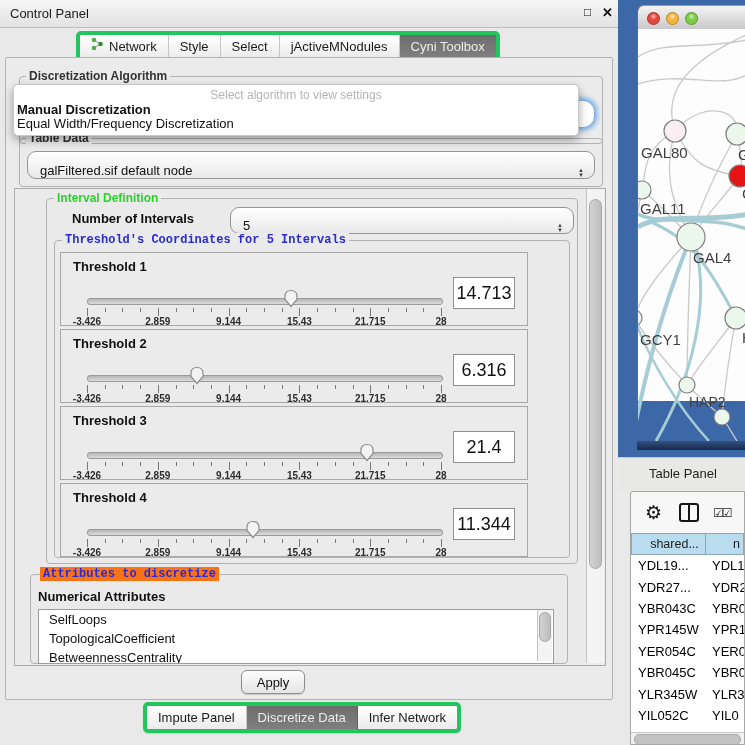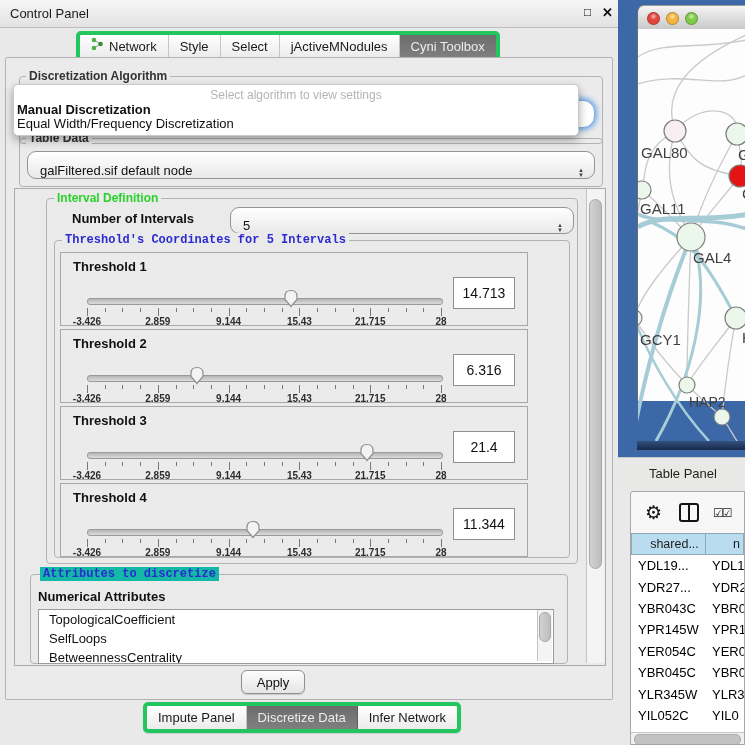--- a/index.html
+++ b/index.html
@@ -64,21 +64,21 @@
   .track{position:absolute;left:26px;top:45px;width:354px;height:5px;
          background:linear-gradient(#b5b5b5,#dcdcdc);border:1px solid #9a9a9a;border-radius:3px;}
   .thumb{position:absolute;top:36px;width:16px;height:19px;}
   .ticks{position:absolute;left:26px;top:55px;width:354px;height:9px;}
   .tick{position:absolute;width:1px;background:#787878;top:0;}
   .tick.major{height:8px;}
   .tick.minor{height:4px;}
   .tlabels{position:absolute;left:26px;top:63px;width:354px;height:11px;}
   .tlabel{position:absolute;transform:translateX(-50%);font-size:10px;font-weight:bold;color:#2d2d2d;white-space:nowrap;}
   .valbox{position:absolute;left:392px;top:24px;width:60px;height:30px;background:#fff;
-          border:1px solid #8f8f8f;font-size:14px;color:#111;display:flex;align-items:center;justify-content:center;}
+          border:1px solid #8f8f8f;font-size:18px;color:#111;display:flex;align-items:center;justify-content:center;}
 
   
   #attr-list{left:38px;top:609px;width:514px;height:53px;background:#fff;border:1px solid #9b9b9b;overflow:hidden;}
   .attr-item{font-size:13px;color:#101010;line-height:19px;padding-left:10px;white-space:nowrap;}
 
   #apply-btn{left:241px;top:670px;width:62px;height:22px;border:1px solid #8f8f8f;border-radius:6px;
              background:linear-gradient(#fdfdfd,#e5e5e5);font-size:13px;color:#111;
              display:flex;align-items:center;justify-content:center;box-shadow:0 1px 1px rgba(0,0,0,.15);}
 
   
@@ -342,25 +342,25 @@
         <span class="tlabel" style="left: 40%;">9.144</span>
         <span class="tlabel" style="left: 60%;">15.43</span>
         <span class="tlabel" style="left: 80%;">21.715</span>
         <span class="tlabel" style="left: 100%;">28</span>
       </div>
       <div class="valbox">11.344</div>
     </div>
   </div>
 
 <div class="abs group" style="left:30px;top:574px;width:536px;height:88px;"></div>
-<div class="abs glabel blue" style="left:40px;top:567px;background:#14b8a6;">Attributes to discretize</div>
+<div class="abs glabel blue" style="left:40px;top:567px;background:#f97316;">Attributes to discretize</div>
 <div class="abs" style="left:38px;top:589px;font-size:13px;font-weight:bold;color:#111;">Numerical Attributes</div>
 <div class="abs" id="attr-list">
+    <div class="attr-item">SelfLoops</div>
     <div class="attr-item">TopologicalCoefficient</div>
-    <div class="attr-item">SelfLoops</div>
     <div class="attr-item">BetweennessCentrality</div>
   </div>
 <div class="abs vscroll" style="left:537px;top:610px;width:14px;height:51px;">
   <div class="vthumb" style="position:absolute;left:1px;top:2px;width:10px;height:28px;"></div>
 </div>
 
 <div class="abs" id="apply-btn">Apply</div>
 
 <div class="abs segbar" id="bottomTabs">
     <div class="seg">

